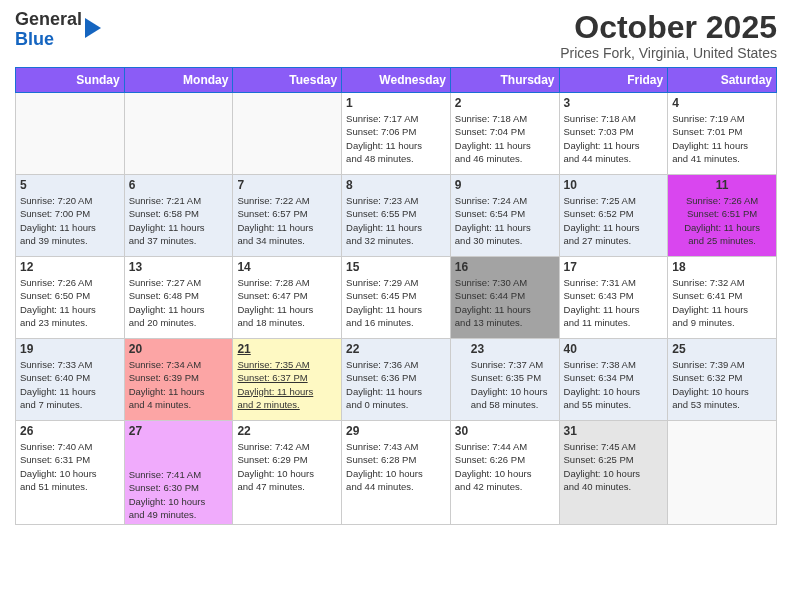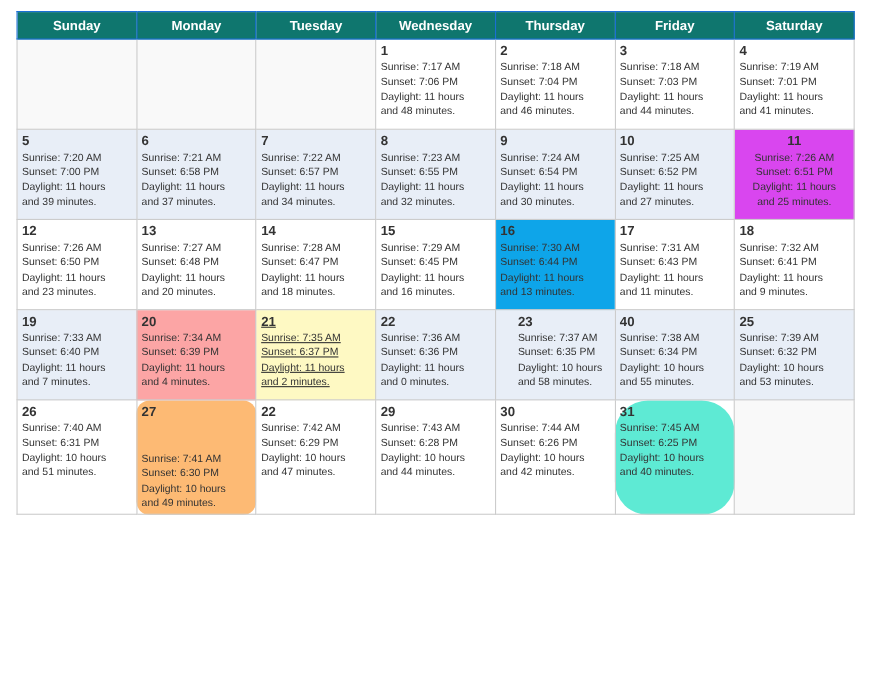--- a/index.html
+++ b/index.html
@@ -53,27 +53,27 @@
     .location {
       font-size: 14px;
       color: #555;
     }
     .calendar {
       width: 100%;
       border-collapse: collapse;
       border: 1px solid #ccc;
     }
     .calendar th {
-      background: #0f766e;
+      background: #8b5cf6;
       color: #fff;
       font-size: 12px;
       font-weight: bold;
       padding: 5px 4px;
       border: 1px solid #1a6fd4;
-      text-align: center;
+      text-align: right;
     }
     .calendar td {
       border: 1px solid #ccc;
       vertical-align: top;
       padding: 3px 4px;
       width: calc(100% / 7);
       font-size: 10px;
       color: #333;
       height: 82px;
     }
@@ -96,20 +96,35 @@
     .day-info {
       font-size: 9.5px;
       color: #333;
       line-height: 1.4;
     }
   </style>
 </head>
 <body>
 
 <div class="page">
+  <div class="header">
+    <div class="logo">
+      <div>
+        <div class="logo-text">
+          <span class="logo-general">General</span><br>
+          <span class="logo-blue">Blue</span>
+        </div>
+      </div>
+      <div class="logo-arrow"></div>
+    </div>
+    <div class="header-right">
+      <div class="month-title">October 2025</div>
+      <div class="location">Prices Fork, Virginia, United States</div>
+    </div>
+  </div>
 
   <table class="calendar" id="cal-table">
     <thead id="cal-head">
         <tr>
           <th>Sunday</th>
           <th>Monday</th>
           <th>Tuesday</th>
           <th>Wednesday</th>
           <th>Thursday</th>
           <th>Friday</th>
@@ -223,21 +238,21 @@
 Daylight: 11 hours
 and 18 minutes.</div>
           </td>
           <td style="background: rgb(255, 255, 255);">
             <span class="day-num">15</span>
             <div class="day-info" style="white-space: pre-line;">Sunrise: 7:29 AM
 Sunset: 6:45 PM
 Daylight: 11 hours
 and 16 minutes.</div>
           </td>
-          <td style="background: #0ea5e9;">
+          <td style="background: #a3a3a3;">
             <span class="day-num">16</span>
             <div class="day-info" style="white-space: pre-line;">Sunrise: 7:30 AM
 Sunset: 6:44 PM
 Daylight: 11 hours
 and 13 minutes.</div>
           </td>
           <td style="background: rgb(255, 255, 255);">
             <span class="day-num">17</span>
             <div class="day-info" style="white-space: pre-line;">Sunrise: 7:31 AM
 Sunset: 6:43 PM
@@ -304,21 +319,21 @@
           </td>
         </tr>
         <tr>
           <td style="background: rgb(255, 255, 255);">
             <span class="day-num">26</span>
             <div class="day-info" style="white-space: pre-line;">Sunrise: 7:40 AM
 Sunset: 6:31 PM
 Daylight: 10 hours
 and 51 minutes.</div>
           </td>
-          <td style="background: #fdba74; border-radius: 12px;">
+          <td style="background: #f0abfc;">
             <span class="day-num">27</span>
             <div class="day-info" style="white-space: pre-line; margin-top: 30px;">Sunrise: 7:41 AM
 Sunset: 6:30 PM
 Daylight: 10 hours
 and 49 minutes.</div>
           </td>
           <td style="background: rgb(255, 255, 255);">
             <span class="day-num">22</span>
             <div class="day-info" style="white-space: pre-line;">Sunrise: 7:42 AM
 Sunset: 6:29 PM
@@ -332,21 +347,21 @@
 Daylight: 10 hours
 and 44 minutes.</div>
           </td>
           <td style="background: rgb(255, 255, 255);">
             <span class="day-num">30</span>
             <div class="day-info" style="white-space: pre-line;">Sunrise: 7:44 AM
 Sunset: 6:26 PM
 Daylight: 10 hours
 and 42 minutes.</div>
           </td>
-          <td style="background: #5eead4; border-radius: 30px;">
+          <td style="background: #e5e5e5;">
             <span class="day-num">31</span>
             <div class="day-info" style="white-space: pre-line;">Sunrise: 7:45 AM
 Sunset: 6:25 PM
 Daylight: 10 hours
 and 40 minutes.</div>
           </td>
           <td class="empty" style="background: rgb(249, 249, 249);"></td>
         </tr>
       </tbody>
   </table>

